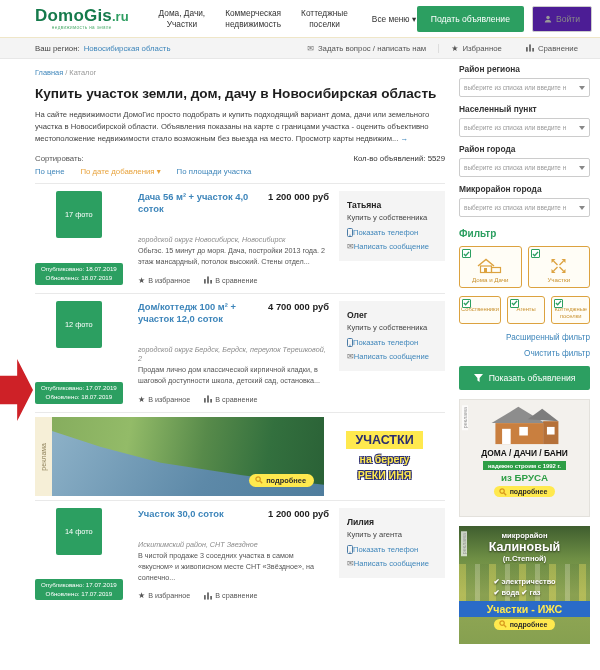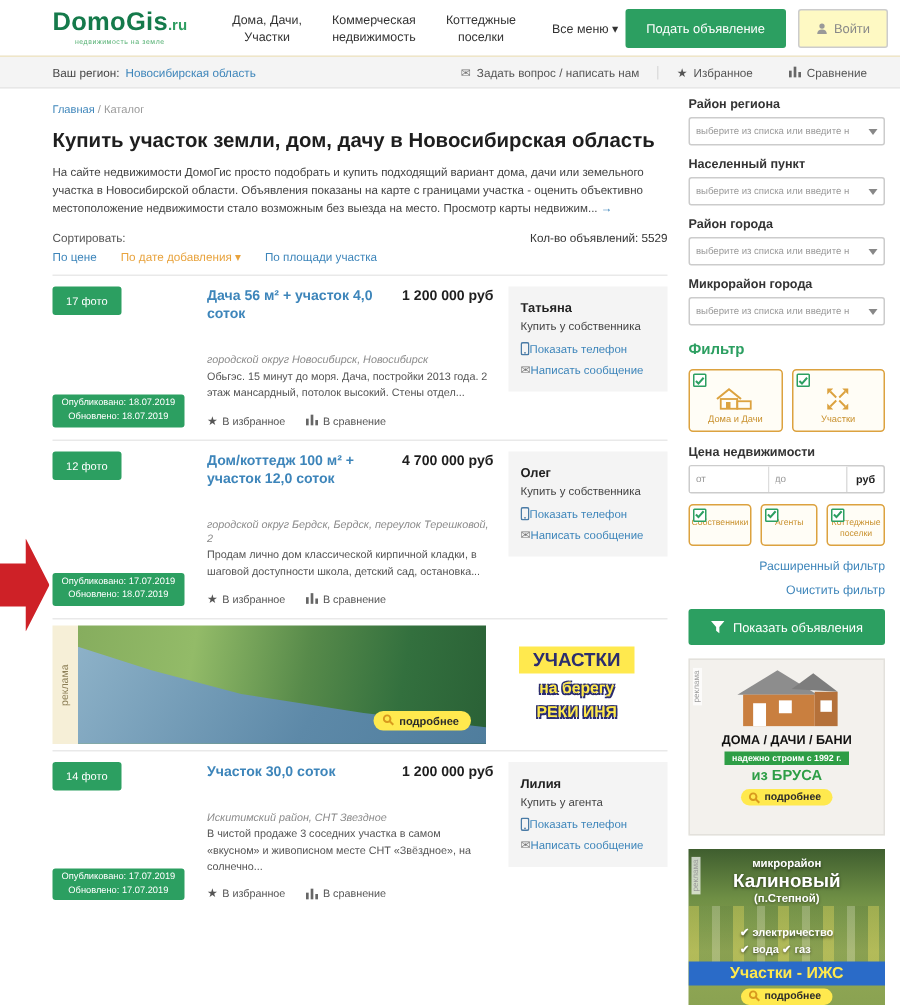--- a/index.html
+++ b/index.html
@@ -4,28 +4,28 @@
 <style>
   * { margin:0; padding:0; box-sizing:border-box; }
   html,body { width:600px; height:670px; }
   body { font-family:"Liberation Sans", sans-serif; background:#fff; color:#333; position:relative; overflow:hidden; }
   a { text-decoration:none; }
 
   
   .header { display:flex; align-items:center; height:37px; padding:0 8px 0 35px; background:#fff; }
   .logo { margin-right:30px; text-align:center; line-height:1; }
   .logo-main { font-size:17px; font-weight:bold; color:#157a4b; letter-spacing:.2px; }
-  .logo-tld { font-size:10px; font-weight:bold; color:#2f9e62; }
+  .logo-tld { font-size:13px; font-weight:bold; color:#2f9e62; }
   .logo-tag { font-size:4.6px; color:#4fae6e; letter-spacing:.4px; margin-top:2px; }
   .nav { display:flex; gap:20px; align-items:center; }
   .nav-item { font-size:8.3px; color:#333; text-align:center; line-height:1.3; cursor:pointer; }
   .nav-all { font-size:8.3px; color:#333; margin-left:4px; cursor:pointer; }
   .hdr-btns { margin-left:auto; display:flex; gap:8px; align-items:center; }
   .btn-submit { background:#2c9f61; color:#fff; font-size:8.6px; padding:8px 14px; border-radius:2px; cursor:pointer; }
-  .btn-login { border:1px solid #ccc; border-radius:2px; color:#888; font-size:8.6px; padding:7px 11px; display:flex; align-items:center; gap:4px; cursor:pointer; background:#fef9c3;justify-content:space-between; }
+  .btn-login { border:1px solid #ccc; border-radius:2px; color:#888; font-size:8.6px; padding:7px 11px; display:flex; align-items:center; gap:4px; cursor:pointer; background:#4c1d95;justify-content:space-between; }
 
   
   .region-bar { height:22px; background:#f4f4f4; border-top:1px solid #efe6c8; border-bottom:1px solid #e7e7e7; display:flex; align-items:center; padding:0 10px 0 35px; font-size:7.8px; color:#444; }
   .region-link { color:#3d85ba; margin-left:4px; }
   .region-right { margin-left:auto; display:flex; align-items:center; }
   .rb-item { display:flex; align-items:center; gap:4px; color:#555; padding:0 12px; cursor:pointer; }
   .rb-group { display:flex; border-left:1px solid #ddd; }
   .icon-env { font-size:8px; color:#777; }
   .icon-star { font-size:8px; color:#555; }
 
@@ -43,21 +43,21 @@
   .sortbar { position:relative; margin-top:9px; padding-bottom:7px; }
   .sort-label { font-size:7.8px; color:#555; margin-bottom:4px; }
   .sort-links { display:flex; gap:16px; font-size:7.8px; }
   .sort-link { color:#3d85ba; cursor:pointer; }
   .sort-link.active { color:#e8a33d; }
   .sort-count { position:absolute; right:0; top:0; font-size:7.8px; color:#333; }
 
   
   .listing { display:flex; border-top:1px solid #e9e9e9; padding:7px 0 8px; min-height:88px; }
   .l-left { width:99px; display:flex; flex-direction:column; justify-content:space-between; }
-  .photo-badge { background:#2c9f61; color:#fff; font-size:7.4px; padding:5px 9px; border-radius:2px; align-self:flex-start; cursor:pointer; }
+  .photo-badge { background:#2c9f61; color:#fff; font-size:7.4px; padding:19px 9px; border-radius:2px; align-self:flex-start; cursor:pointer;margin-left:21px; }
   .date-badge { background:#2c9f61; color:#fff; font-size:6.2px; line-height:1.45; padding:2px 6px; border-radius:2px; text-align:center; align-self:flex-start; }
   .l-mid { flex:1; display:flex; flex-direction:column; padding:0 10px 0 4px; }
   .l-toprow { display:flex; justify-content:space-between; align-items:flex-start; }
   .l-title { color:#3d85ba; font-size:9.4px; font-weight:bold; line-height:1.3; max-width:150px; cursor:pointer; }
   .l-price { font-size:9.4px; font-weight:bold; color:#1e1e1e; white-space:nowrap; }
   .l-loc { font-size:7.2px; font-style:italic; color:#8a8a8a; margin:20px 0 2px; }
   .l-desc { font-size:7.2px; color:#555; line-height:1.5; max-width:235px; }
   .l-actions { margin-top:auto; display:flex; gap:14px; align-items:center; font-size:7.2px; color:#555; padding-top:8px; }
   .l-action { display:flex; align-items:center; gap:3px; cursor:pointer; }
   .l-contact { width:106px; background:#f4f4f4; padding:9px 8px; align-self:flex-start; min-height:70px; }
@@ -425,28 +425,20 @@
               <path d="M1 1h4L1 5z"></path>
               <path d="M15 1h-4l4 4z"></path>
               <path d="M1 15v-4l4 4z"></path>
               <path d="M15 15v-4l-4 4z"></path>
             </g>
           </svg>
         <span>Участки</span>
       </div>
     </div>
 
-    <div class="sb-group">
-      <div class="sb-label">Цена недвижимости</div>
-      <div class="price-row">
-        <input class="price-input" placeholder="от" style="">
-        <input class="price-input" placeholder="до" style="">
-        <span class="price-cur">руб</span>
-      </div>
-    </div>
 
     <div class="tiles">
       <div class="tile small">
         <span class="cbx">
             <svg width="7" height="6" viewBox="0 0 8 7">
               <path d="M1 3.5L3 5.5L7 1" stroke="#2c9f61" stroke-width="1.6" fill="none"></path>
             </svg>
           </span>
         <span>Собственники</span>
       </div>

